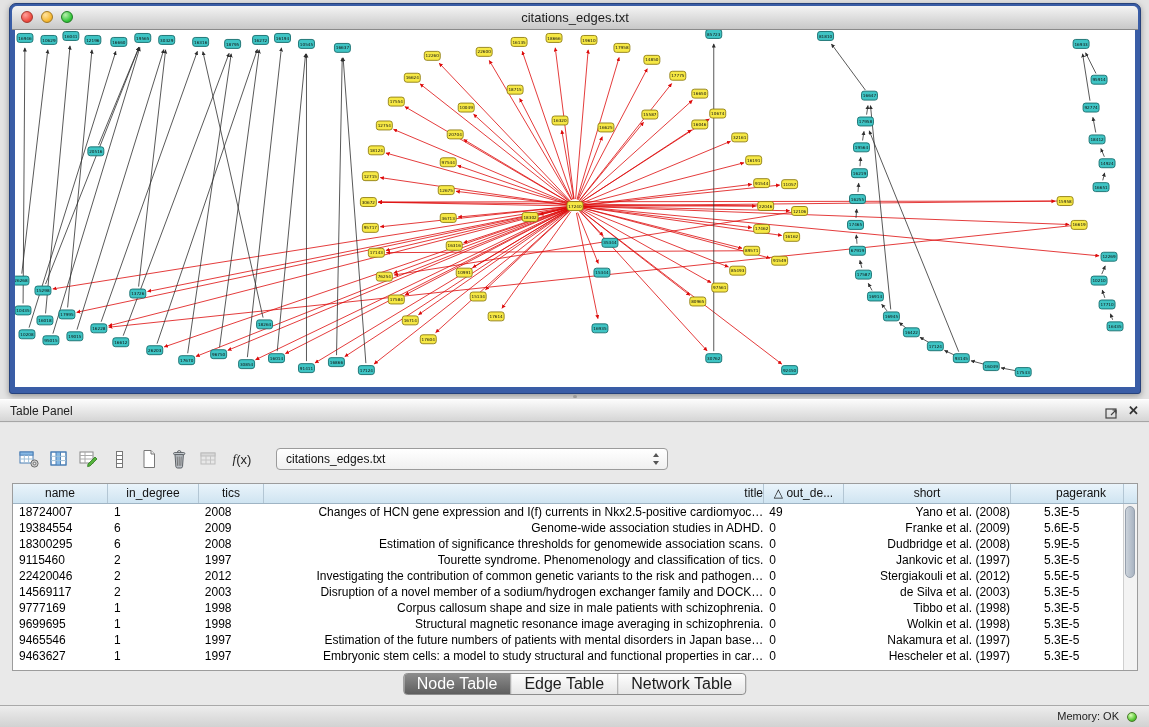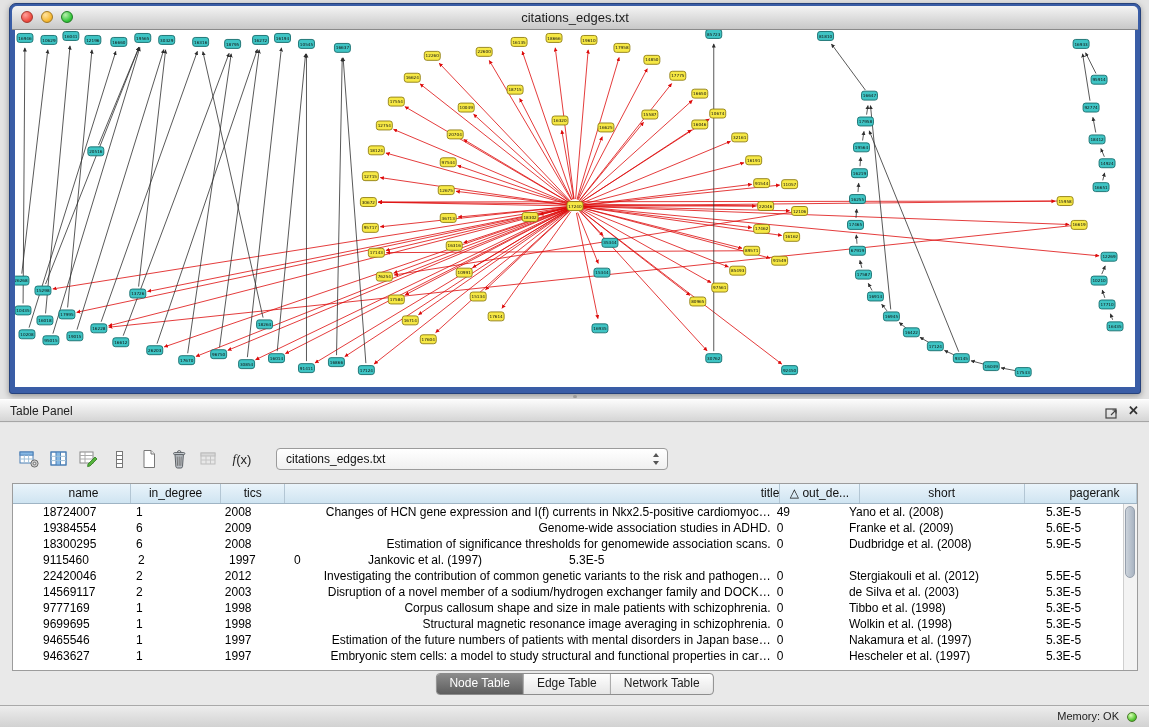--- a/index.html
+++ b/index.html
@@ -39,34 +39,34 @@
   .combo-arrows{position:absolute;right:5px;top:2px;width:11px;height:16px;}
   .combo-arrows .up{position:absolute;top:2px;left:2px;width:0;height:0;border-left:3.5px solid transparent;border-right:3.5px solid transparent;border-bottom:4px solid #555;}
   .combo-arrows .dn{position:absolute;bottom:2px;left:2px;width:0;height:0;border-left:3.5px solid transparent;border-right:3.5px solid transparent;border-top:4px solid #555;}
 
   .tablebox{position:absolute;left:12px;top:60px;width:1126px;height:188px;background:#fff;border:1px solid #9c9c9c;box-sizing:border-box;overflow:hidden;}
   .thead{display:flex;height:20px;background:linear-gradient(#eaf4fb,#cfe4f1);border-bottom:1px solid #9fb4c4;box-sizing:border-box;}
   .hcell{font-size:12px;line-height:19px;text-align:center;color:#111;border-right:1px solid #b3c6d4;box-sizing:border-box;overflow:hidden;white-space:nowrap;}
   .tbody{position:absolute;left:0;top:20px;right:14px;bottom:0;overflow:hidden;}
   .trow{display:flex;height:16px;}
   .cell{font-size:12px;line-height:16px;color:#000;box-sizing:border-box;overflow:hidden;white-space:nowrap;padding-left:6px;}
-  .col0{width:95px;margin-left:24px;}
+  .col0{width:95px;}
   .col1{width:91px;}
   .col2{width:65px;}
   .col3{width:500px;text-align:right;}
   .col4{width:80px;}
   .col5{width:167px;}
   .col6{width:85px;margin-left:28px;}
   .colf{flex:1;border-right:none;}
-  .cell.col5{text-align:left;padding-left:0;}
+  .cell.col5{text-align:right;padding-left:0;}
   .scrollbar{position:absolute;right:0;top:20px;bottom:0;width:14px;background:#f3f3f3;border-left:1px solid #cfcfcf;box-sizing:border-box;}
   .thumb{position:absolute;left:1px;top:2px;width:10px;height:72px;border-radius:5px;background:linear-gradient(90deg,#ccd3db,#a9b4c2);border:1px solid #96a0ad;box-sizing:border-box;}
 
   .tabs{position:absolute;left:50%;top:250px;transform:translateX(-50%);display:flex;height:20px;border:1px solid #8d8d8d;border-radius:4px;overflow:hidden;background:linear-gradient(#fefefe,#e6e6e6);}
-  .tab{padding:0 13px;font-size:12px;line-height:19px;color:#1c1c1c;border-left:1px solid #a5a5a5;}
+  .tab{padding:0 13px;font-size:16px;line-height:19px;color:#1c1c1c;border-left:1px solid #a5a5a5;}
   .tab:first-child{border-left:none;}
   .tab.active{background:linear-gradient(#8b8b8b,#5e5e5e);color:#fff;}
 
   .statusbar{position:absolute;left:0;bottom:0;width:100%;height:22px;background:linear-gradient(#ededed,#d2d2d2);border-top:1px solid #a9a9a9;box-sizing:border-box;}
   .mem-label{position:absolute;right:30px;line-height:21px;font-size:11px;color:#222;}
   .mem-dot{position:absolute;right:12px;top:6px;width:10px;height:10px;border-radius:50%;background:radial-gradient(circle at 35% 30%, #d9ffb5, #54c631 65%, #2f961d);border:1px solid #49792a;box-sizing:border-box;}
 </style>
 </head>
 <body>
 
@@ -827,20 +827,21 @@
             <div class="cell col2">2008</div>
             <div class="cell col3">Estimation of significance thresholds for genomewide association scans.</div>
             <div class="cell col4">0</div>
             <div class="cell col5">Dudbridge et al. (2008)</div>
             <div class="cell col6">5.9E-5</div>
           </div>
           <div class="trow">
             <div class="cell col0">9115460</div>
             <div class="cell col1">2</div>
             <div class="cell col2">1997</div>
+            <div class="cell col3">Tourette syndrome. Phenomenology and classification of tics.</div>
             <div class="cell col4">0</div>
             <div class="cell col5">Jankovic et al. (1997)</div>
             <div class="cell col6">5.3E-5</div>
           </div>
           <div class="trow">
             <div class="cell col0">22420046</div>
             <div class="cell col1">2</div>
             <div class="cell col2">2012</div>
             <div class="cell col3">Investigating the contribution of common genetic variants to the risk and pathogen…</div>
             <div class="cell col4">0</div>

